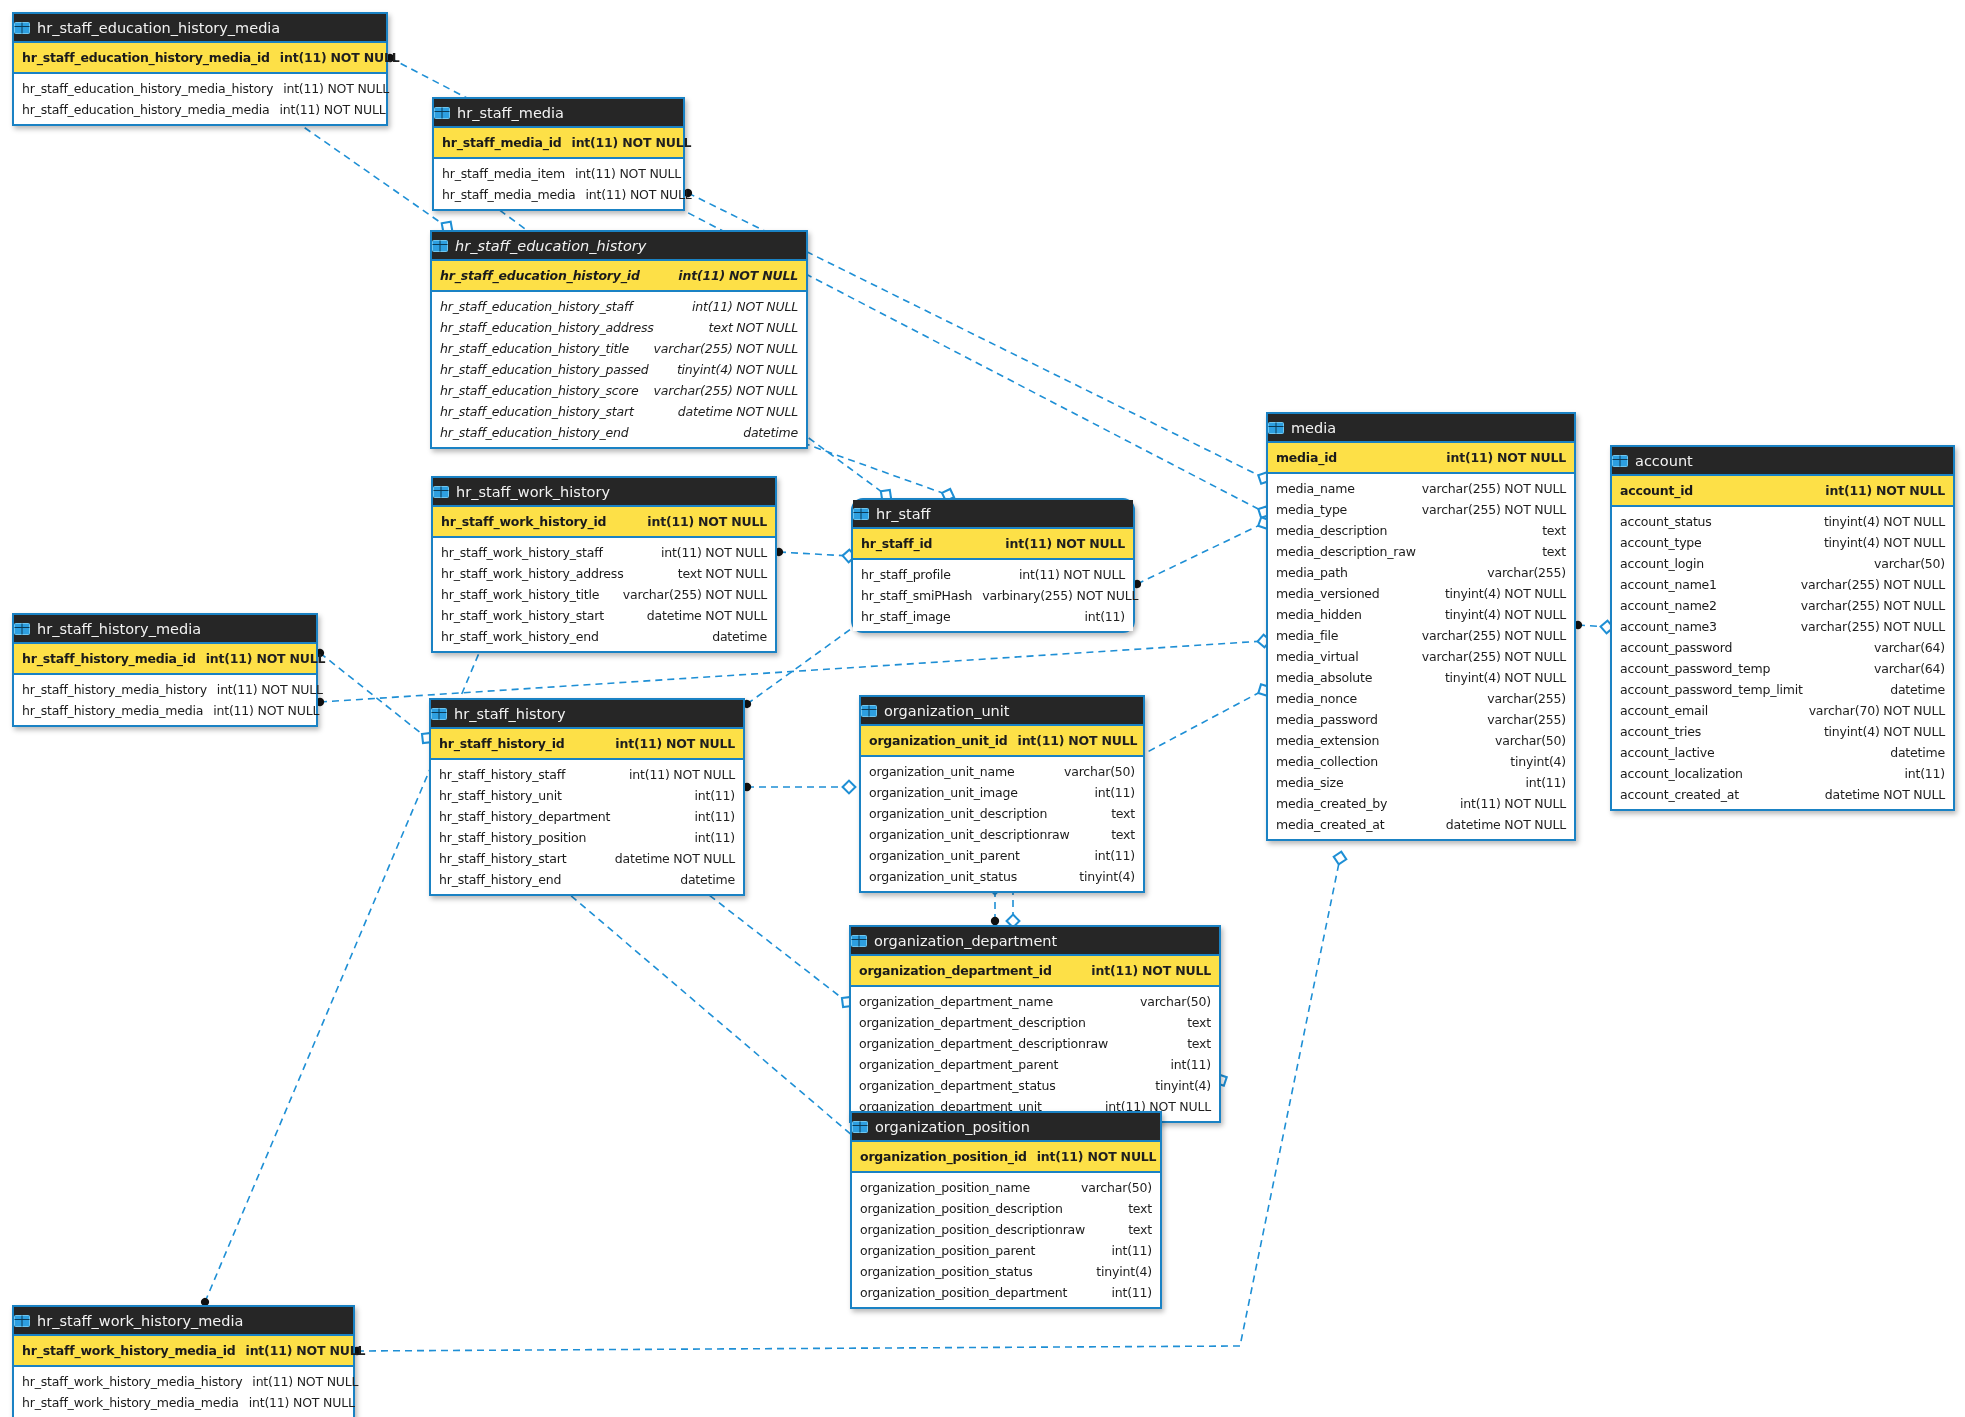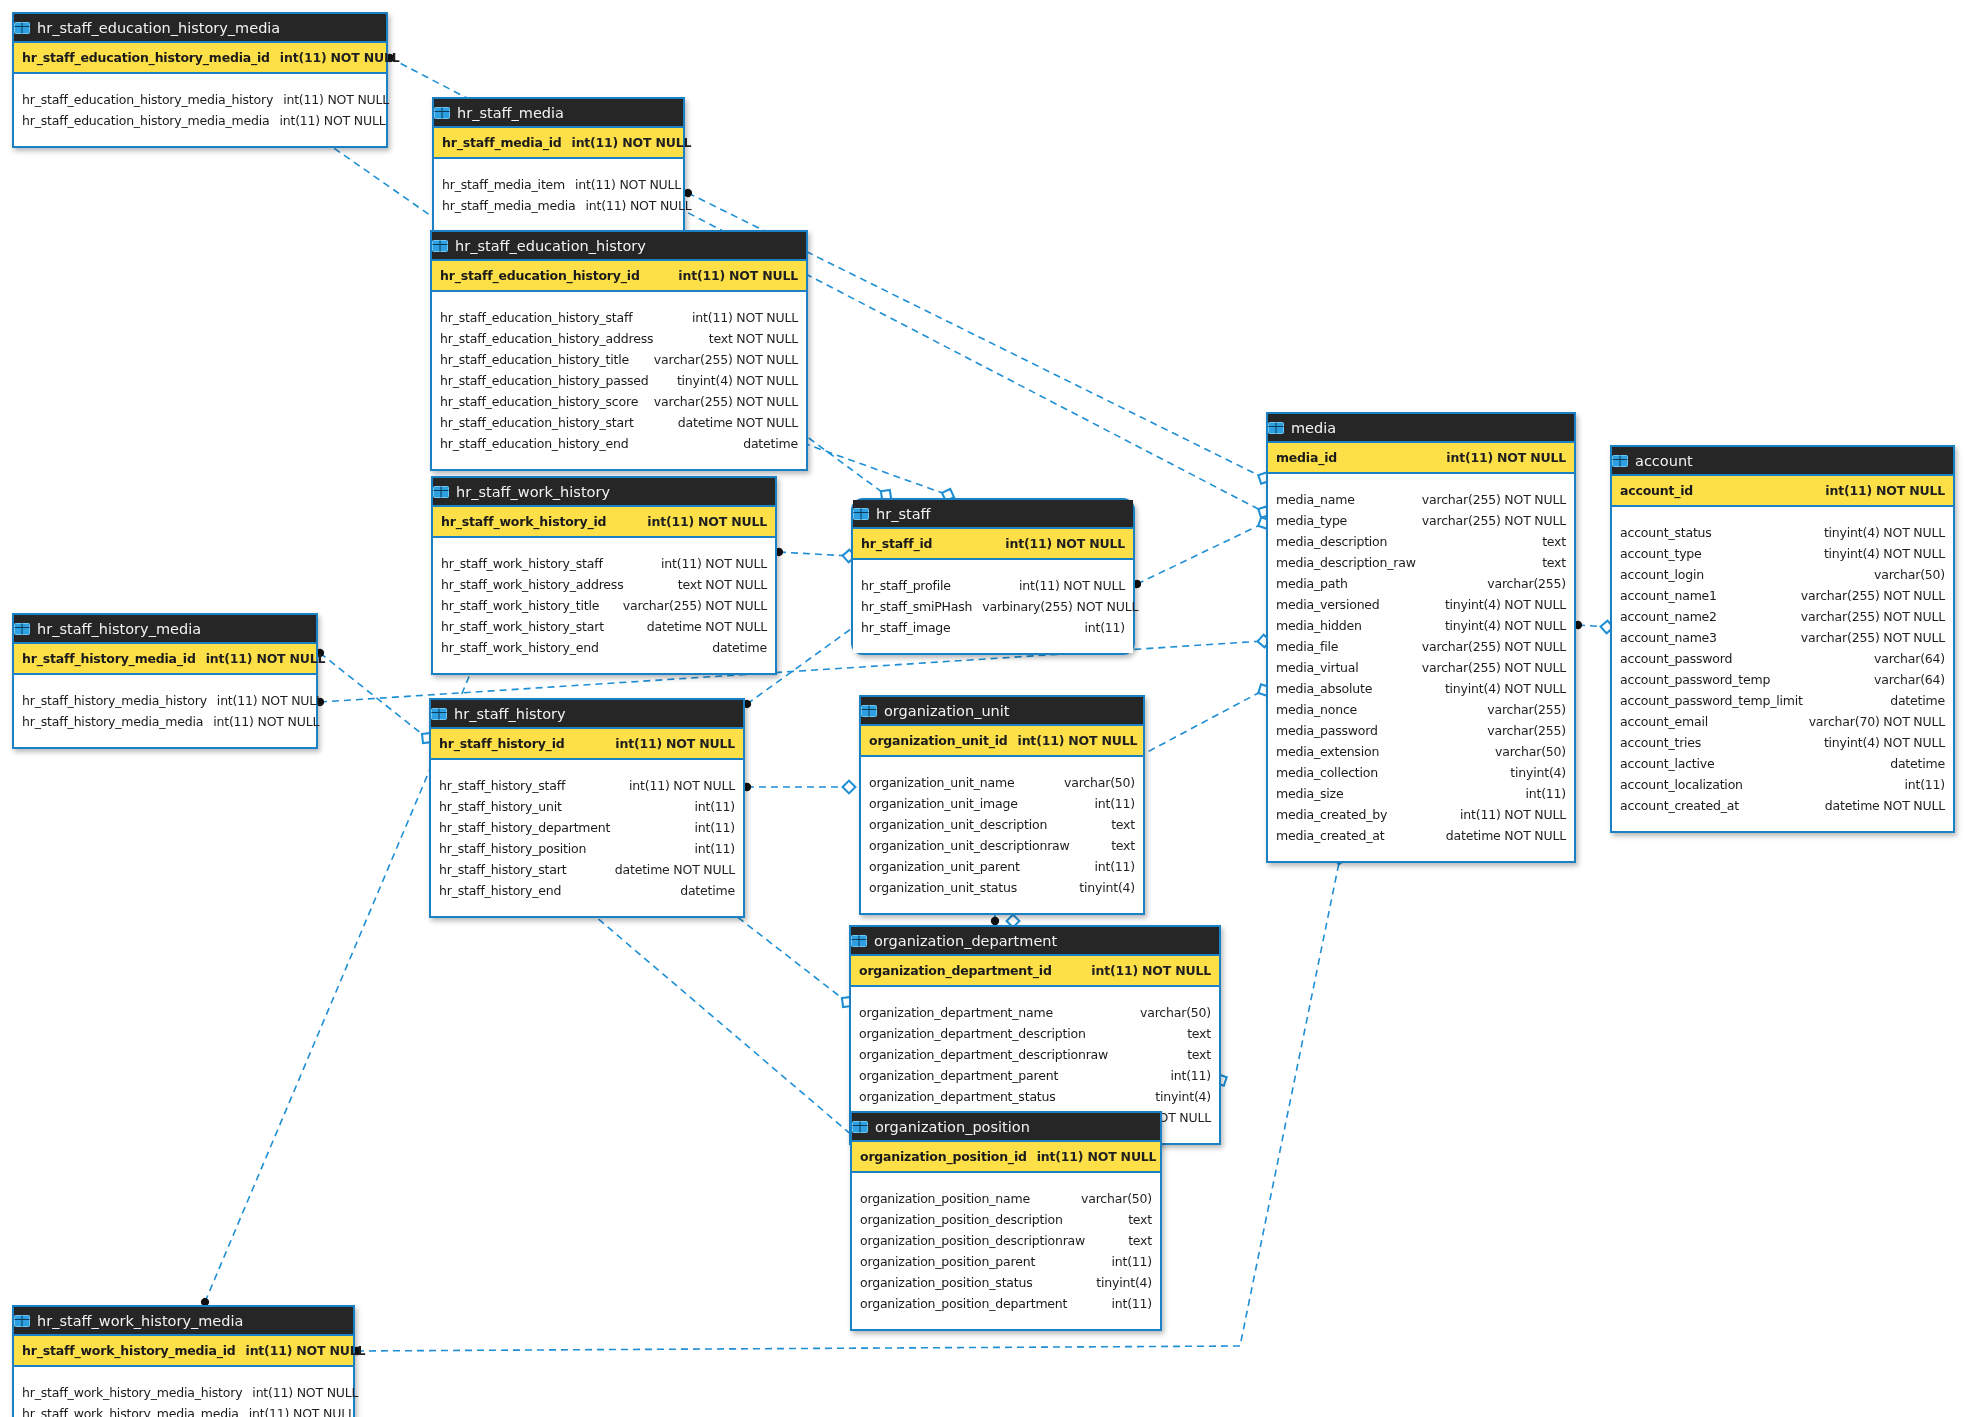--- a/index.html
+++ b/index.html
@@ -7,21 +7,21 @@
   .canvas{position:relative;width:1965px;height:1417px;background:#ffffff;overflow:hidden;}
   .rel-layer{position:absolute;left:0;top:0;width:1965px;height:1417px;}
   .rel{fill:none;stroke:#1e8fd5;stroke-width:1.6;stroke-dasharray:7 5;}
   .tbl{position:absolute;border:2px solid #1a82c4;background:#ffffff;
        box-shadow:2px 3px 5px rgba(0,0,0,0.28);box-sizing:border-box;}
   .tbl-header{background:#262626;color:#f2f2f2;height:27px;display:flex;align-items:center;
        justify-content:flex-start;gap:7px;font-size:14.5px;border-bottom:2px solid #1a82c4;
        white-space:nowrap;overflow:hidden;}
   .tbl-icon{flex:0 0 auto;display:inline-flex;}
   .pk-section{border-bottom:2px solid #1a82c4;padding:3px 0;background:#fde047;}
-  .field-section{padding:15px 0;background:#fff;}
+  .field-section{padding:4px 0;background:#fff;}
   .row{display:flex;justify-content:space-between;align-items:center;gap:10px;
        padding:0 8px;line-height:21px;font-size:12.5px;color:#1a1a1a;white-space:nowrap;
        letter-spacing:-0.2px;}
   .pk-section .row{font-weight:bold;line-height:23px;}
   .fname{text-align:left;}
   .ftype{text-align:right;color:#1f1f1f;}
 </style>
 </head>
 <body>
 
@@ -106,21 +106,21 @@
         <div class="row">
     <span class="fname">hr_staff_media_item</span>
     <span class="ftype">int(11) NOT NULL</span>
   </div>
         <div class="row">
     <span class="fname">hr_staff_media_media</span>
     <span class="ftype">int(11) NOT NULL</span>
   </div>
       </div>
   </div>
-    <div class="tbl" style="left: 430px; top: 230px; width: 378px;">
+    <div class="tbl" style="left: 430px; top: 230px; width: 378px; font-style: italic;">
     <div class="tbl-header">
       <span class="tbl-icon">
         <svg width="16" height="12" viewBox="0 0 16 12">
           <rect x="0.5" y="0.5" width="15" height="11" rx="1" fill="#2e9fe0" stroke="#6fc6ef"></rect>
           <line x1="0.5" y1="4.5" x2="15.5" y2="4.5" stroke="#0b3b57" stroke-width="1"></line>
           <line x1="8" y1="0.5" x2="8" y2="11.5" stroke="#0b3b57" stroke-width="1"></line>
         </svg>
       </span>
       <span>hr_staff_education_history</span>
     </div>

